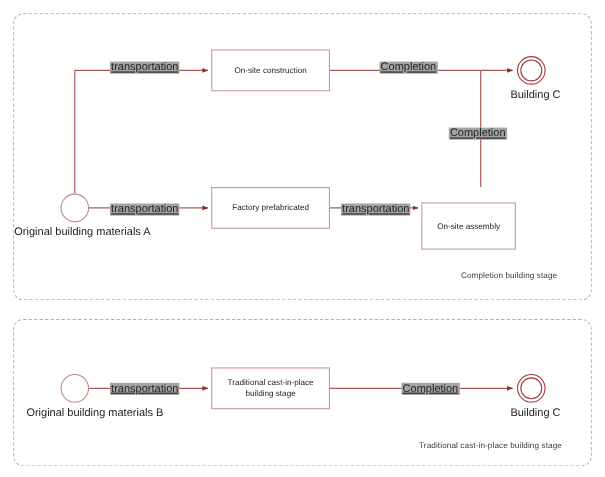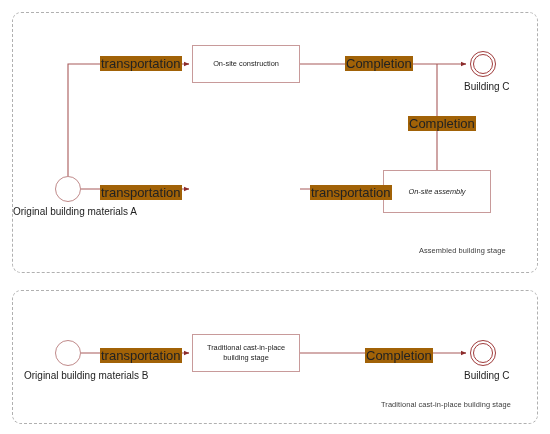--- a/index.html
+++ b/index.html
@@ -75,24 +75,23 @@
     height: 38px;
   }
   #box-factory-prefabricated {
     left: 192px;
     top: 170px;
     width: 108px;
     height: 38px;
   }
   #box-onsite-assembly {
     left: 383px;
-    top: 170px;
-    width: 108px;
+    top: 184px;
+    width: 86px;
     height: 43px;
-    font-style: italic;
   }
   #box-traditional-stage {
     left: 192px;
     top: 334px;
     width: 108px;
     height: 38px;
   }
   .start-node {
     position: absolute;
     width: 26px;
@@ -133,25 +132,26 @@
     color: #222222;
     white-space: nowrap;
   }
   #caption-materials-a { left: 13px; top: 206px; text-align: center; }
   #caption-materials-b { left: 24px; top: 370px; }
   #caption-building-c-top { left: 464px; top: 81px; }
   #caption-building-c-bottom { left: 464px; top: 370px; }
 
   .edge-label {
     position: absolute;
-    font-size: 13px;
+    font-size: 10px;
     color: #222222;
-    background: #a16207;
+    background: #a3a3a3;
     padding: 0 1px;
     white-space: nowrap;
+    text-decoration: underline;
   }
   #label-transport-1 { left: 100px; top: 56px; }
   #label-transport-2 { left: 100px; top: 185px; }
   #label-transport-3 { left: 310px; top: 185px; }
   #label-completion-1 { left: 345px; top: 56px; }
   #label-completion-2 { left: 408px; top: 116px; }
   #label-transport-4 { left: 100px; top: 348px; }
   #label-completion-3 { left: 365px; top: 348px; }
 
   svg#edges {
@@ -210,37 +210,38 @@
     </g>
   </svg>
 
   <div class="panel" id="panel-assembled"></div>
 
   <div class="start-node" id="start-node-a"></div>
   <div class="node-caption" id="caption-materials-a">Original building materials A</div>
 
   <div class="node-box" id="box-onsite-construction">On-site construction</div>
 
+  <div class="node-box" id="box-factory-prefabricated">Factory prefabricated</div>
 
   <div class="node-box" id="box-onsite-assembly">On-site assembly</div>
 
   <div class="end-node" id="end-node-c-top"></div>
   <div class="node-caption" id="caption-building-c-top">Building C</div>
 
   <div class="edge-label" id="label-transport-1">transportation</div>
 
   <div class="edge-label" id="label-completion-1">Completion</div>
 
   <div class="edge-label" id="label-transport-2">transportation</div>
 
   <div class="edge-label" id="label-transport-3">transportation</div>
 
   <div class="edge-label" id="label-completion-2">Completion</div>
 
-  <div class="panel-caption" id="caption-assembled">Assembled building stage</div>
+  <div class="panel-caption" id="caption-assembled">Completion building stage</div>
 
   <div class="panel" id="panel-traditional"></div>
 
   <div class="start-node" id="start-node-b"></div>
   <div class="node-caption" id="caption-materials-b">Original building materials B</div>
 
   <div class="node-box" id="box-traditional-stage">Traditional cast-in-place building stage</div>
 
   <div class="end-node" id="end-node-c-bottom"></div>
   <div class="node-caption" id="caption-building-c-bottom">Building C</div>

